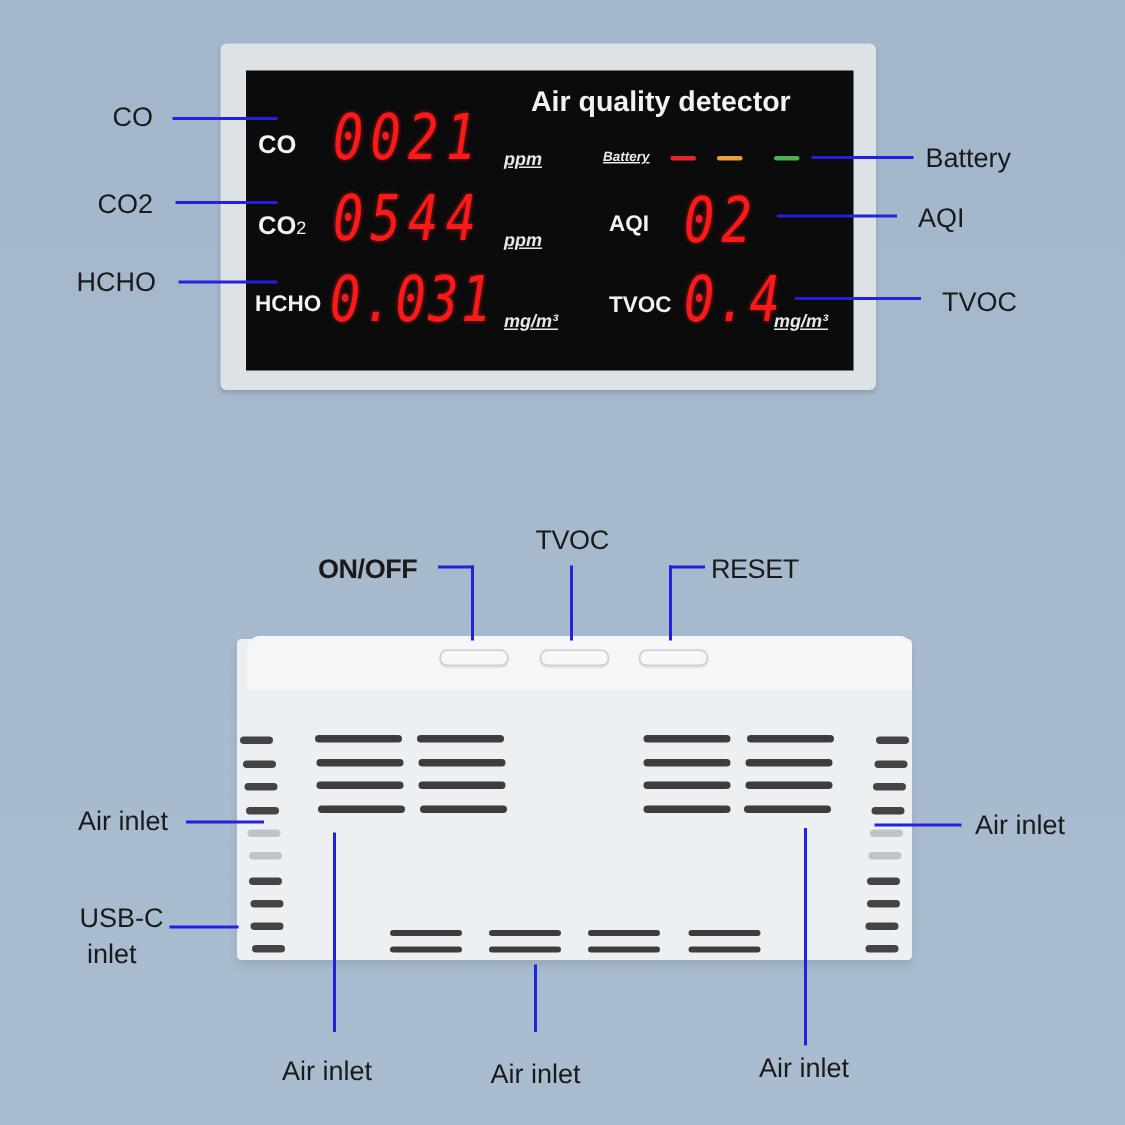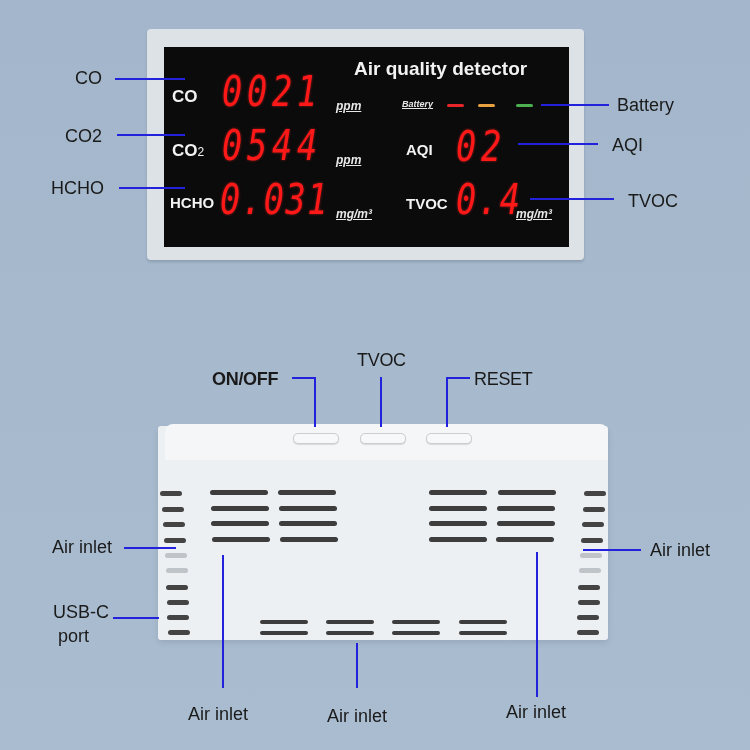--- a/index.html
+++ b/index.html
@@ -139,21 +139,21 @@
 <div class="sideslot light" style="left:580px;top:553px;"></div>
 <div class="sideslot light" style="left:579px;top:568px;"></div>
 <div class="sideslot" style="left:578px;top:585px;"></div>
 <div class="sideslot" style="left:578px;top:600px;"></div>
 <div class="sideslot" style="left:577px;top:615px;"></div>
 <div class="sideslot" style="left:577px;top:630px;"></div>
 
 <div class="lbl" style="left:52px;top:537px;">Air inlet</div>
 <div class="line" style="left:124px;top:547px;width:52px;height:2px;"></div>
 <div class="lbl" style="left:53px;top:602px;">USB-C</div>
-<div class="lbl" style="left:58px;top:626px;">port</div>
+<div class="lbl" style="left:58px;top:626px;">inlet</div>
 <div class="line" style="left:113px;top:617px;width:46px;height:2px;"></div>
 
 <div class="line" style="left:583px;top:549px;width:58px;height:2px;"></div>
 <div class="lbl" style="left:650px;top:540px;">Air inlet</div>
 
 <div class="line" style="left:222px;top:555px;width:2px;height:133px;"></div>
 <div class="lbl" style="left:188px;top:704px;">Air inlet</div>
 <div class="line" style="left:356px;top:643px;width:2px;height:45px;"></div>
 <div class="lbl" style="left:327px;top:706px;">Air inlet</div>
 <div class="line" style="left:536px;top:552px;width:2px;height:145px;"></div>

